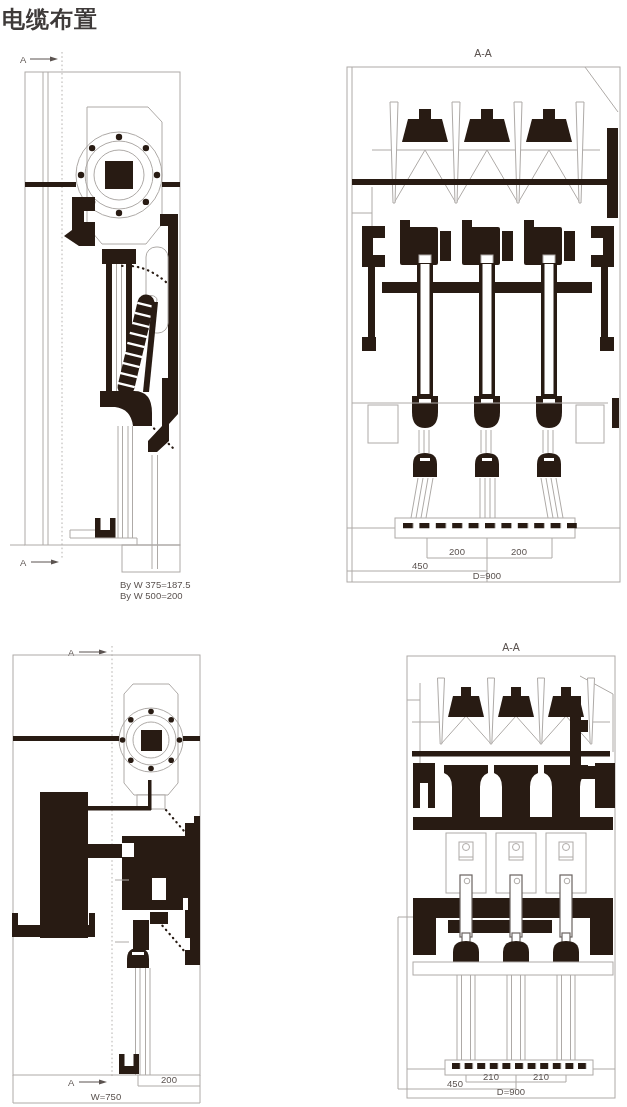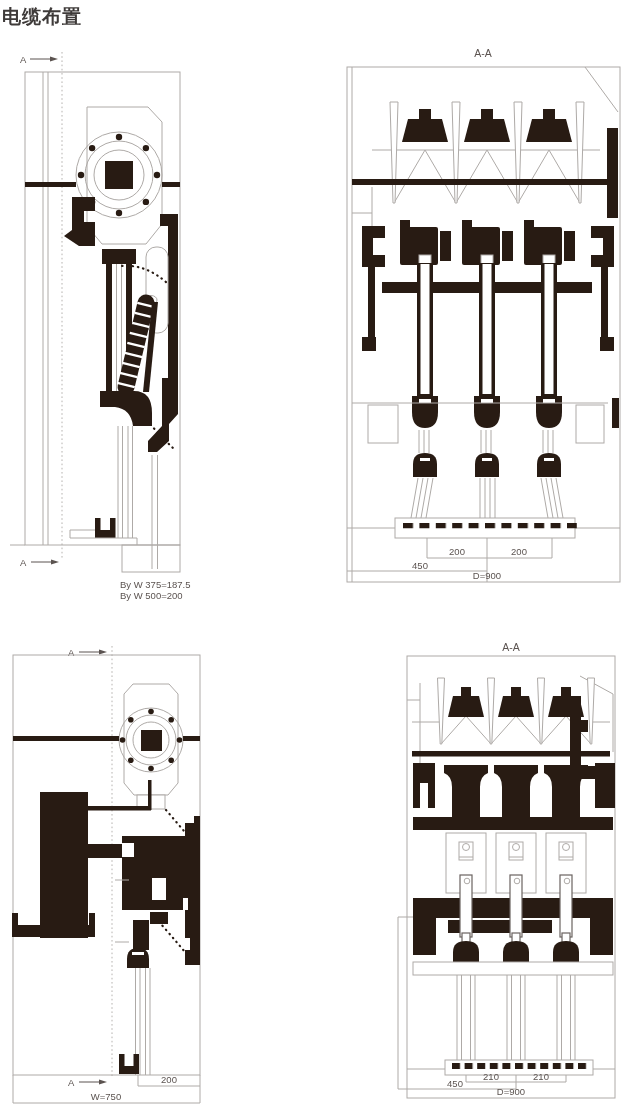--- a/index.html
+++ b/index.html
@@ -1,19 +1,19 @@
 <!DOCTYPE html>
 <html style="--ink: #281b13; --line: #aeaaa7; --text: #5b5350; --title: #3e3a39;"><head>
 <meta charset="utf-8">
 <style>
   :root{ --ink:#281b13; --line:#aeaaa7; --text:#5b5350; --title:#3e3a39; }
   html,body{margin:0;padding:0;background:#fff;}
   .canvas{position:relative;width:627px;height:1107px;background:#fff;overflow:hidden;
           font-family:"Liberation Sans",sans-serif;}
-  .title{position:absolute;left:2px;top:4px;font-size:19px;font-weight:bold;
+  .title{position:absolute;left:2px;top:4px;font-size:23px;font-weight:bold;
          color:var(--title);letter-spacing:1px;}
   svg{position:absolute;left:0;top:0;}
   .ink{fill:var(--ink);stroke:none;}
   .ln{fill:none;stroke:var(--line);stroke-width:1;}
   .lnf{fill:#fff;stroke:var(--line);stroke-width:1;}
   .dark{fill:#fff;stroke:#6a6360;stroke-width:1.2;}
   .dotted{fill:none;stroke:var(--line);stroke-width:0.9;stroke-dasharray:1.6 2.6;}
   .dotink{fill:none;stroke:var(--ink);stroke-width:2.2;stroke-dasharray:0.5 4.8;stroke-linecap:round;}
   .hatch{stroke:#fff;stroke-width:2.4;}
   text{fill:var(--text);font-size:9.5px;}

